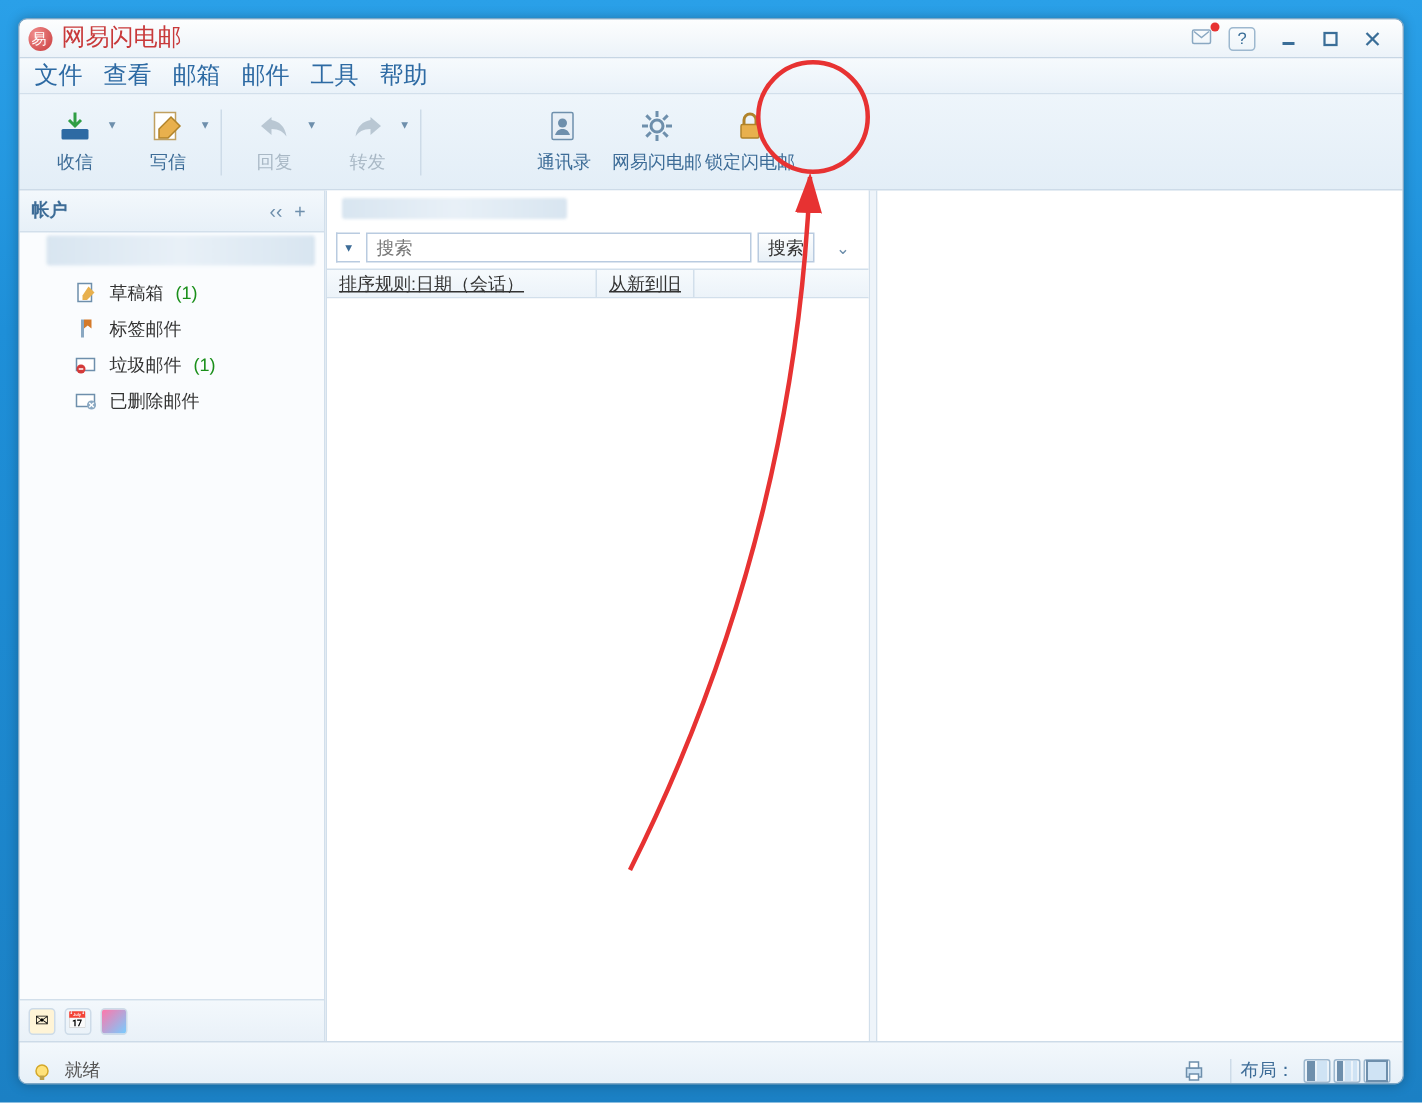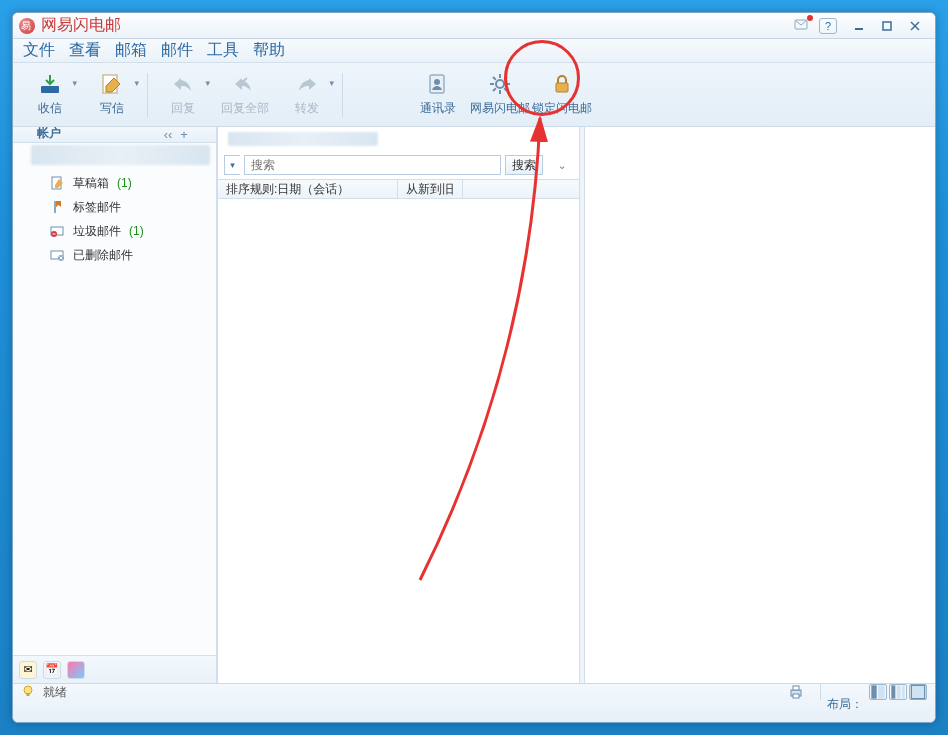--- a/index.html
+++ b/index.html
@@ -34,21 +34,21 @@
 .toolbar-gap { width:60px; }
 .tool .icon { width:24px; height:24px; display:flex; align-items:center; justify-content:center; }
 
 
 .annot-circle { position:absolute; border:3px solid #e73232; border-radius:50%; pointer-events:none; z-index:500; }
 .annot-arrow { position:absolute; pointer-events:none; z-index:499; }
 
 
 .body { flex:1; display:flex; min-height:0; }
 .sidebar { width:204px; background:#fafcfe; border-right:1px solid #d2dfeb; display:flex; flex-direction:column; }
-.acct-header { height:16px; background:linear-gradient(#f3f8fc,#e7f0f8); border-bottom:1px solid #d2dfeb; display:flex; align-items:flex-end; padding:0 24px; font-size:12px; color:#3d6c97; }
+.acct-header { height:28px; background:linear-gradient(#f3f8fc,#e7f0f8); border-bottom:1px solid #d2dfeb; display:flex; align-items:center; padding:0 8px; font-size:12px; color:#3d6c97; }
 .acct-header .spacer { flex:1; }
 .acct-header .ctrl { width:16px; text-align:center; color:#6e8fac; cursor:pointer; font-size:13px; }
 .acct-header .label { font-weight:bold; }
 .acct-blur { height:20px; margin:2px 6px 2px 18px; background:linear-gradient(90deg,#d8e5f0,#e8f0f7,#d8e5f0); filter:blur(1px); border-radius:2px; }
 .folders { flex:1; padding:4px 0; overflow:auto; }
 .folder { height:24px; display:flex; align-items:center; padding-left:36px; gap:8px; font-size:12px; color:#333; cursor:pointer; }
 .folder .ficon { width:16px; height:16px; display:flex; align-items:center; justify-content:center; }
 .folder .count { color:#1a8f1a; }
 .sidebar-bottom { height:28px; border-top:1px solid #d2dfeb; display:flex; align-items:center; padding:0 6px; gap:6px; background:linear-gradient(#f3f8fc,#e9f1f8); }
 .sidebar-bottom .sbicon { width:18px; height:18px; border:1px solid #cddbe8; border-radius:3px; display:flex; align-items:center; justify-content:center; font-size:11px; }
@@ -56,29 +56,29 @@
 
 .main { flex:1; display:flex; flex-direction:column; background:#fff; border-left:1px solid #d2dfeb; position:relative; }
 .main-headerspace { height:24px; display:flex; align-items:center; padding:0 10px; }
 .blurbar { width:150px; height:14px; background:linear-gradient(90deg,#d8e5f0,#e8f0f7,#d8e5f0); filter:blur(1px); border-radius:2px; }
 .searchrow { height:28px; display:flex; align-items:center; padding:4px 8px 4px 6px; gap:4px; }
 .searchdrop { width:16px; height:20px; border:1px solid #b9cbe0; border-right:none; background:#fff; display:flex; align-items:center; justify-content:center; color:#3d6c97; font-size:9px; }
 .searchbox { flex:1; height:20px; border:1px solid #b9cbe0; padding:0 6px; font-size:12px; color:#999; background:#fff; }
 .searchbtn { height:20px; padding:0 6px; border:1px solid #b9cbe0; background:linear-gradient(#fdfefe,#e8f0f7); font-size:12px; color:#333; display:flex; align-items:center; }
 .expbtn { width:18px; height:18px; display:flex; align-items:center; justify-content:center; color:#6e8fac; font-size:11px; margin-left:6px; }
 .sortrow { height:20px; background:linear-gradient(#f6fafd,#ecf3f9); border-top:1px solid #d2dfeb; border-bottom:1px solid #d2dfeb; display:flex; font-size:12px; color:#333; }
-.sortcell { padding:0 8px; display:flex; align-items:center; border-right:1px solid #d2dfeb; }
+.sortcell { padding:0 8px; display:flex; align-items:center; border-right:1px solid #d2dfeb;text-decoration:underline; }
 .sortcell.a { width:180px; }
 .maillist { flex:1; background:#fff; }
 .splitter { width:6px; background:#eef4fa; border-left:1px solid #d2dfeb; border-right:1px solid #d2dfeb; }
 .preview { flex:1; background:#fff; }
 .mainwrap { flex:1; display:flex; min-height:0; }
 
 
-.statusbar { height:39px; background:linear-gradient(#f3f8fc,#e7f0f8); border-top:1px solid #cddbe8; display:flex; align-items:flex-start; padding:0 8px; font-size:12px; color:#555; }
+.statusbar { height:28px; background:linear-gradient(#f3f8fc,#e7f0f8); border-top:1px solid #cddbe8; display:flex; align-items:flex-end; padding:0 8px; font-size:12px; color:#555; }
 .statusbar .bulb { width:14px; height:14px; margin-right:8px; }
 .statusbar .spacer { flex:1; }
 .statusbar .layout-label { color:#3d6c97; margin-right:4px;margin-top:12px; }
 .statusbar .layoutbtn { width:18px; height:16px; border:1px solid #9db8cf; margin-left:2px; display:flex; align-items:center; justify-content:center; border-radius:2px; }
 .statusbar .printicon { width:16px; height:16px; margin-right:10px; }
 .statusbar .sep { width:1px; height:16px; background:#cddbe8; margin:0 6px; }
 
 svg { display:block; }
 </style>
 </head>
@@ -148,29 +148,20 @@
     </div>
     <div class="tool-sep"></div>
     <div class="tool disabled">
       <div class="icon">
           <svg viewBox="0 0 24 24">
             <path d="M10 6L3 12l7 6v-4c5 0 8 2 10 5-1-7-5-10-10-11V6z" fill="#b9c7d3"></path>
           </svg>
         </div>
       <span>回复</span>
         <span class="caret">▾</span>
-    </div>
-    <div class="tool disabled">
-      <div class="icon">
-          <svg viewBox="0 0 24 24">
-            <path d="M9 6L2 12l7 6v-4c4 0 7 2 9 5-1-6-4-9-9-11V6z" fill="#b9c7d3"></path>
-            <path d="M14 6l-5 4 5 4" stroke="#b9c7d3" stroke-width="2" fill="none"></path>
-          </svg>
-        </div>
-      <span>回复全部</span>
     </div>
     <div class="tool disabled">
       <div class="icon">
           <svg viewBox="0 0 24 24">
             <path d="M14 6l7 6-7 6v-4c-5 0-8 2-10 5 1-7 5-10 10-11V6z" fill="#b9c7d3"></path>
           </svg>
         </div>
       <span>转发</span>
         <span class="caret">▾</span>
     </div>

